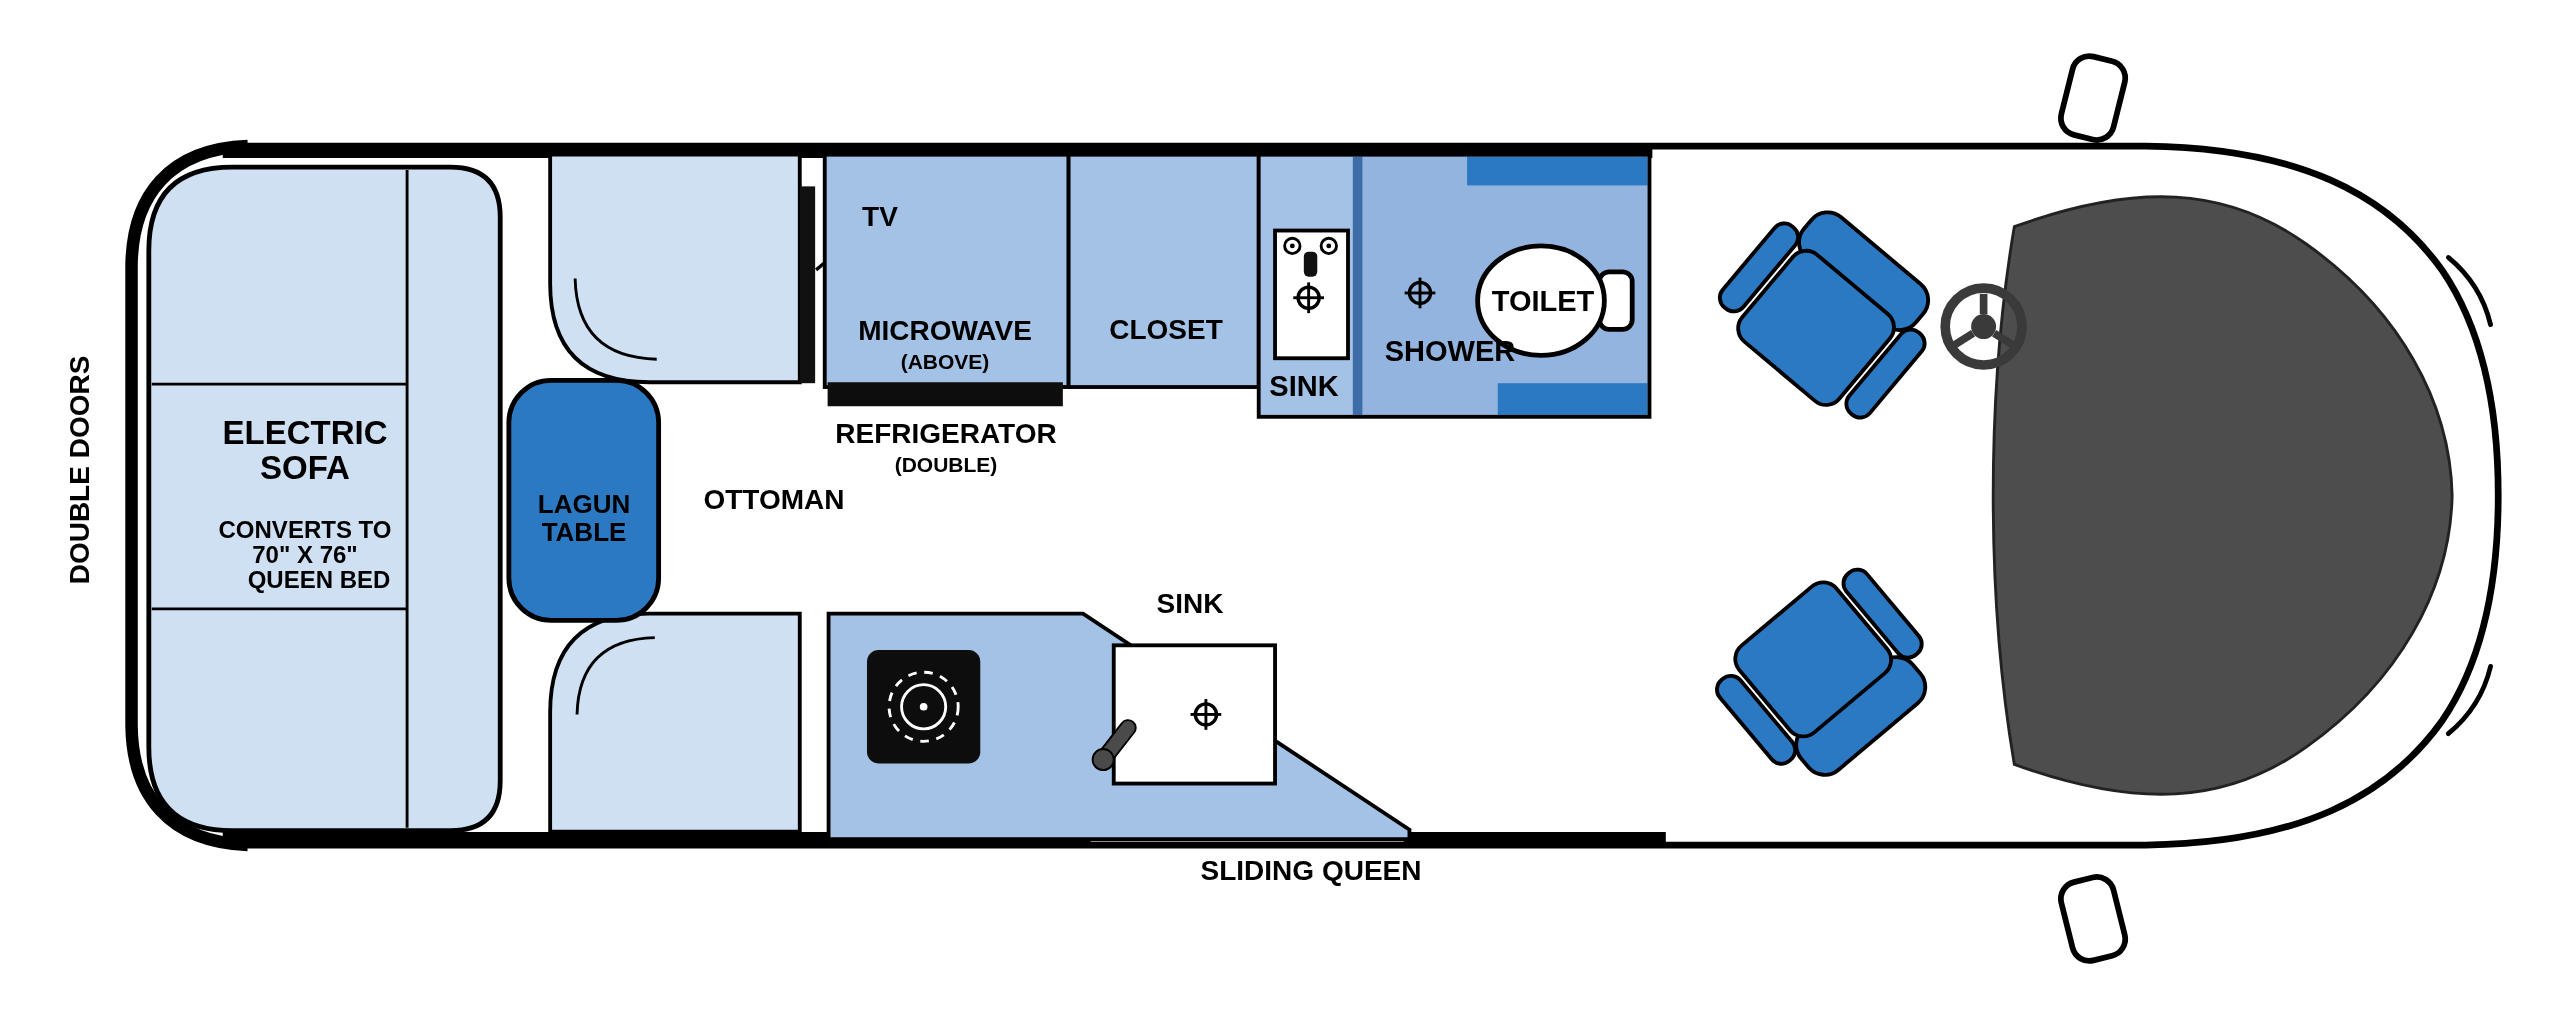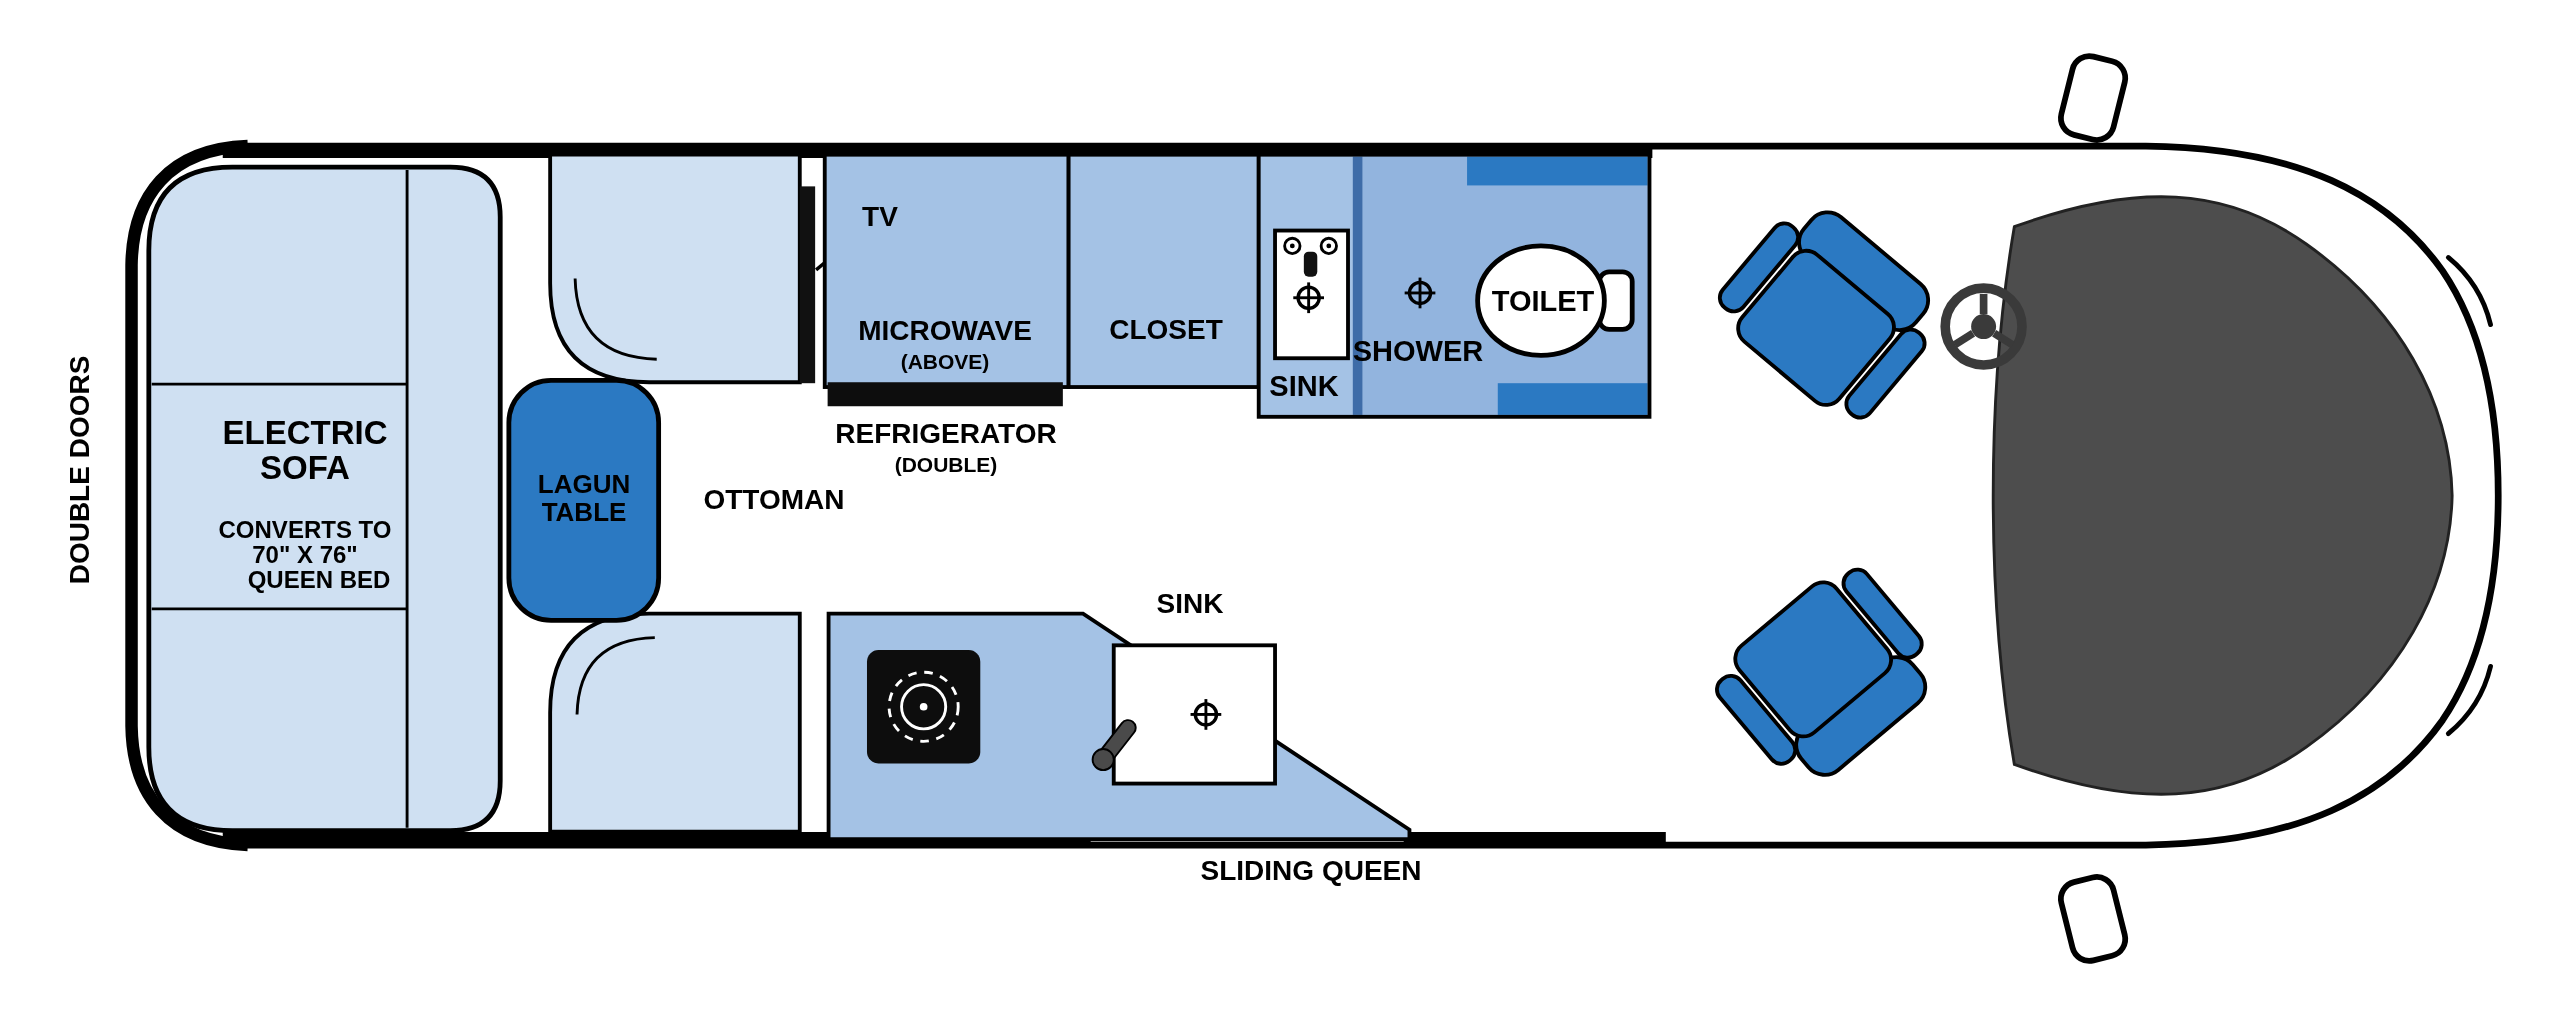--- a/index.html
+++ b/index.html
@@ -43,21 +43,21 @@
     line-height:1.06;
     white-space:nowrap;
     letter-spacing:0px;
   }
   .wrap{white-space:normal;}
   .rot{transform:translate(-50%,-50%) rotate(-90deg);}
   .w6{font-weight:600;}
   .s21{font-size:24px;}
   .s22{font-size:21px;}
   .s25{font-size:29px;}
-  .s27{font-size:26px;}
+  .s27{font-size:26px;margin-top:20px;}
   .s29{font-size:28px;}
   .s30{font-size:33px;}
 </style>
 </head>
 <body>
 
 <div class="stage">
 
   <svg class="plan" width="2576" height="1017" viewBox="0 0 2683 1059">
 
@@ -190,20 +190,20 @@
   <div class="lbl s29" style="left:880px;top:217px">TV</div>
 
   <div class="lbl s29" style="left:945px;top:331px">MICROWAVE</div>
   <div class="lbl s22 w6" style="left:945px;top:362px">(ABOVE)</div>
   <div class="lbl s29" style="left:946px;top:434px">REFRIGERATOR</div>
   <div class="lbl s22 w6" style="left:946px;top:465px">(DOUBLE)</div>
 
   <div class="lbl s29" style="left:1166px;top:330px">CLOSET</div>
 
   <div class="lbl s25" style="left:1304px;top:386px">SINK</div>
-  <div class="lbl s25" style="left:1418px;top:351px">SHOWER</div>
+  <div class="lbl s25" style="left:1450px;top:351px">SHOWER</div>
   <div class="lbl s25" style="left:1543px;top:301px">TOILET</div>
 
   <div class="lbl s29" style="left:1190px;top:604px">SINK</div>
 
   <div class="lbl s29" style="left:1311px;top:871px">SLIDING QUEEN</div>
 </div>
 
 
 </body></html>

